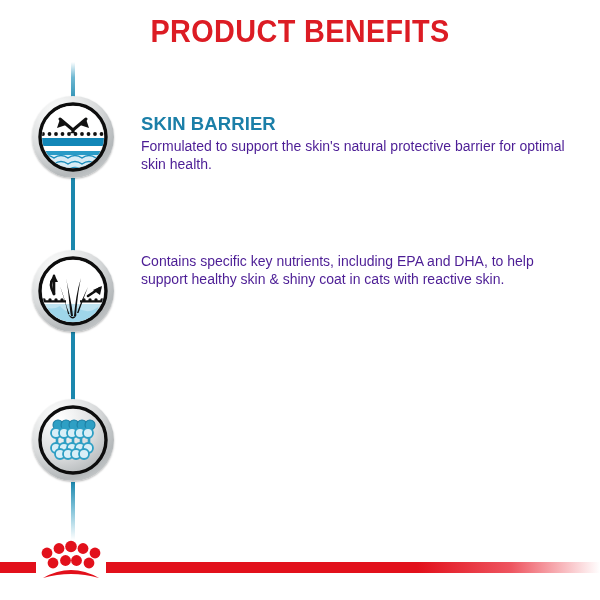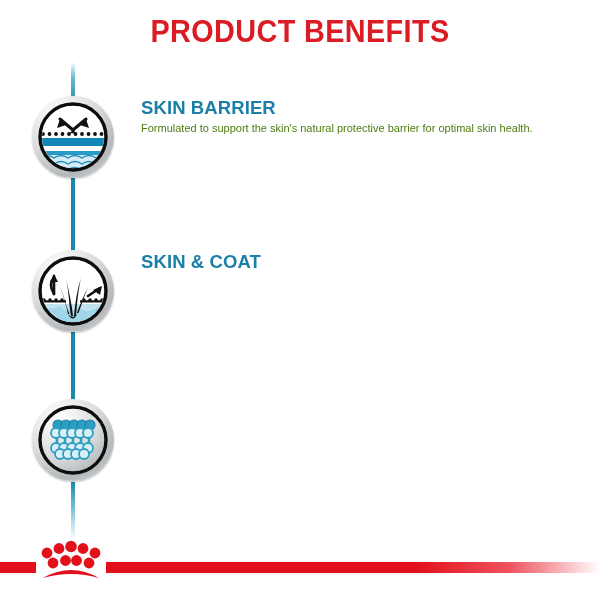--- a/index.html
+++ b/index.html
@@ -96,27 +96,27 @@
     position: absolute;
     left: 141px;
     top: 2px;
     width: 430px;
   }
   .benefit-heading {
     color: #1b7fa8;
     font-size: 18.5px;
     font-weight: bold;
     letter-spacing: 0.1px;
-    margin: 0 0 2px 0;
+    margin: 16px 0 2px 0;
     line-height: 1.12;
     white-space: nowrap;
   }
   .benefit-body {
-    color: #4d7c0f;
-    font-size: 11px;
+    color: #4c1d95;
+    font-size: 14px;
     line-height: 1.32;
     margin: 0;
     font-weight: normal;
   }
 
   
   .footer-bar-left {
     position: absolute;
     left: 0;
     top: 562px;
@@ -237,21 +237,21 @@
             <path d="M22 44 L22 26"></path>
             <path d="M22 44 q-6 -10 0 -16"></path>
             <path d="M56 46 L68 38"></path>
           </g>
           <path d="M22 24 l-4 8 h8 Z" fill="#111111"></path>
           <path d="M70 36 l-2 9 l-7 -5 Z" fill="#111111"></path>
         </g>
       </svg>
     </div>
     <div class="benefit-text">
-      <p class="benefit-heading">SKIN &amp; COAT</p>
+      <p class="benefit-body">Contains specific key nutrients, including EPA and DHA, to help support healthy skin &amp; shiny coat in cats with reactive skin.</p>
     </div>
   </div>
 
   <div class="benefit b2">
     <div class="icon-badge">
       <svg viewBox="0 0 82 82" xmlns="http://www.w3.org/2000/svg">
         <circle cx="41" cy="41" r="33" fill="none" stroke="#0d0d0d" stroke-width="3.4"></circle>
         <g fill="#2e9fc4" stroke="#1d7fa4" stroke-width="1.1">
           <circle cx="26" cy="26" r="5"></circle>
             <circle cx="34" cy="26" r="5"></circle>

